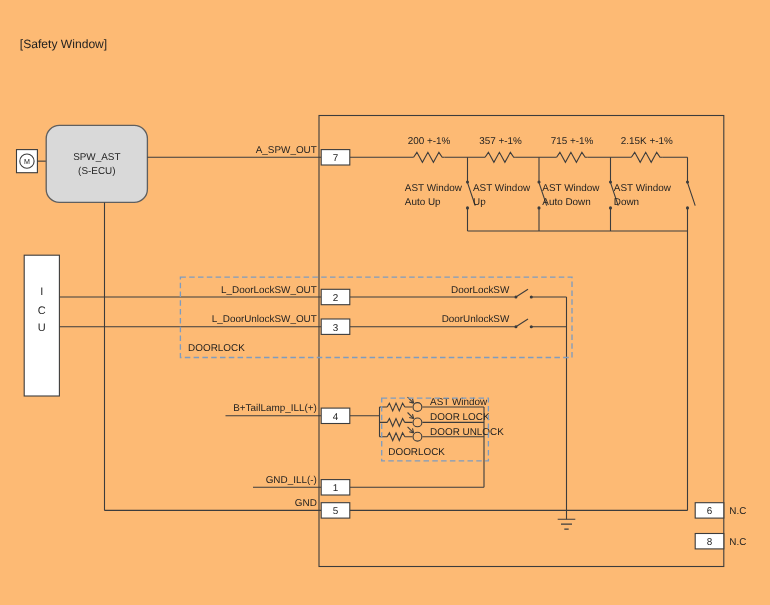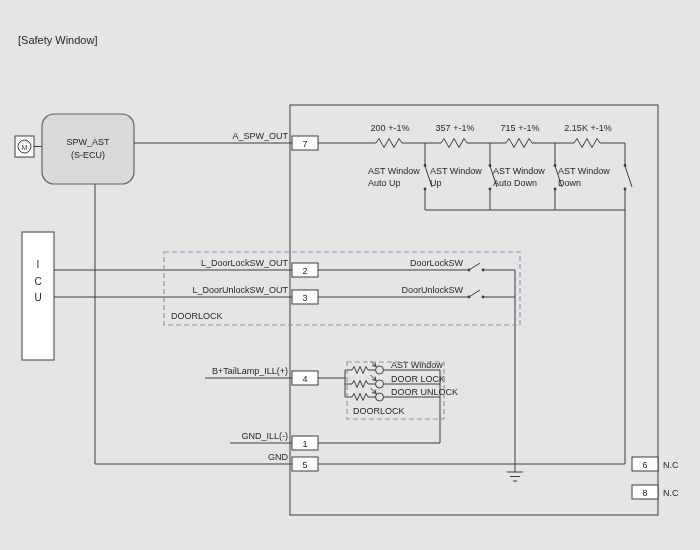--- a/index.html
+++ b/index.html
@@ -1,16 +1,16 @@
 <!DOCTYPE html>
 <html><head>
 <meta charset="utf-8">
 <style>
   html,body{margin:0;padding:0;background:#ffffff;}
-  .page{position:relative;width:700px;height:550px;background:#e5e5e5;font-family:"Liberation Sans",sans-serif;overflow:hidden;}
+  .page{position:relative;width:700px;height:550px;background:#fdba74;font-family:"Liberation Sans",sans-serif;overflow:hidden;}
   svg{display:block;}
   text{font-family:"Liberation Sans",sans-serif;fill:#1f1f1f;}
   .t7{font-size:6.5px;}
   .t9{font-size:9px;}
   .t10{font-size:10px;}
   .t11{font-size:11px;}
   .wire{stroke:#3c3c3c;stroke-width:1;fill:none;}
   .pinbox{fill:#ffffff;stroke:#3c3c3c;stroke-width:1;}
   .dashedbox{fill:none;stroke-width:1.2;stroke-dasharray:5 3;}
   .dot{fill:#3c3c3c;stroke:none;}

